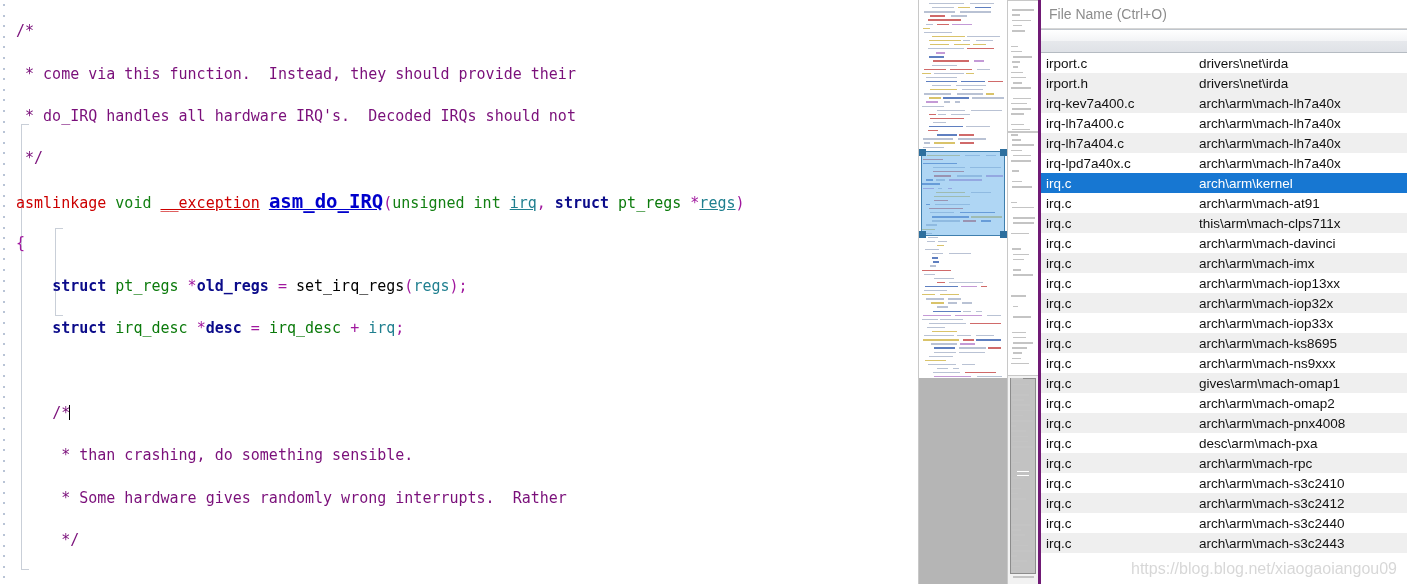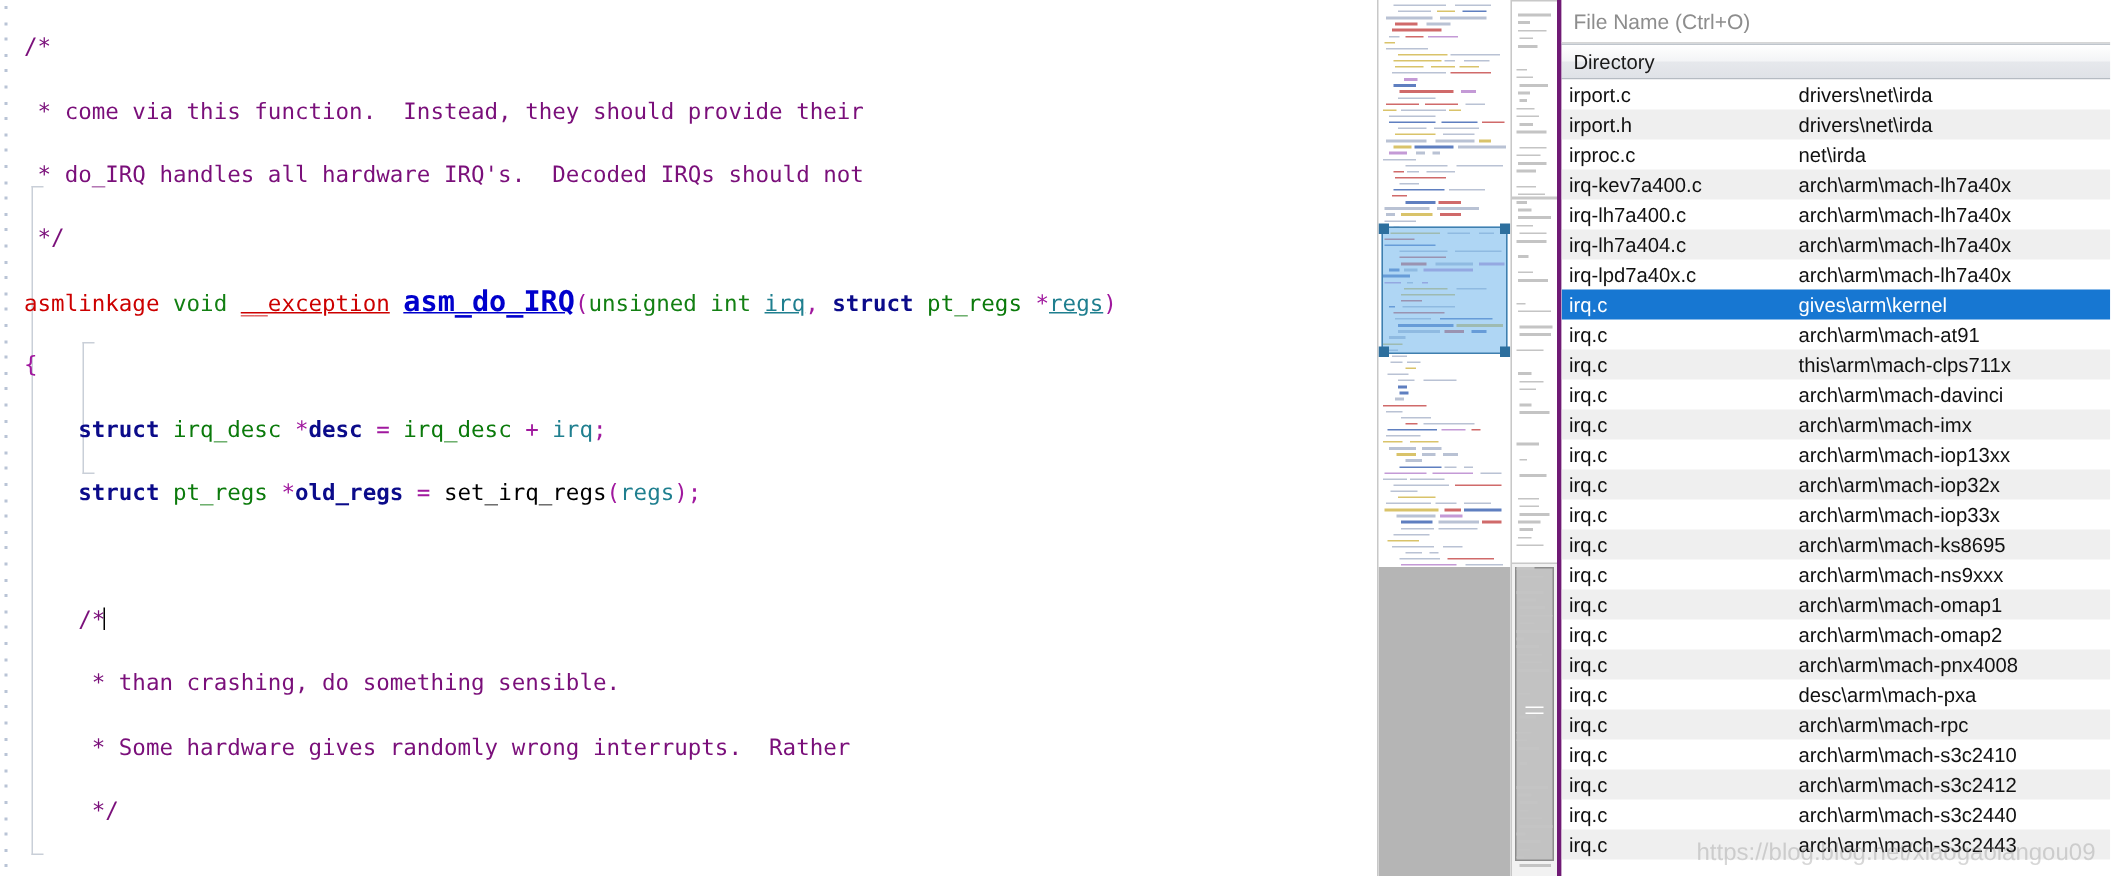--- a/index.html
+++ b/index.html
@@ -211,22 +211,22 @@
     <div class="fold-tick" style="left:55px;top:228px;"></div>
     <div class="fold-tick" style="left:55px;top:315px;"></div>
 
     <div class="code">
 <span class="ln"><span class="cm">/*</span></span>
 <span class="ln"><span class="cm"> * come via this function.  Instead, they should provide their</span></span>
 <span class="ln"><span class="cm"> * do_IRQ handles all hardware IRQ's.  Decoded IRQs should not</span></span>
 <span class="ln"><span class="cm"> */</span></span>
 <span class="ln"><span class="kw">asmlinkage</span> <span class="ty">void</span> <span class="kw und">__exception</span> <span class="fnbig und">asm_do_IRQ</span><span class="pn">(</span><span class="ty">unsigned</span> <span class="ty">int</span> <span class="varp und">irq</span><span class="pn">,</span> <span class="kw2">struct</span> <span class="tyd">pt_regs</span> <span class="pn">*</span><span class="varp und">regs</span><span class="pn">)</span></span>
 <span class="ln"><span class="pn">{</span></span>
+<span class="ln">    <span class="kw2">struct</span> <span class="tyd">pt_regs</span> <span class="pn">*</span><span class="var">old_regs</span> <span class="pn">=</span> set_irq_regs<span class="pn">(</span><span class="varp">regs</span><span class="pn">);</span></span>
 <span class="ln">    <span class="kw2">struct</span> <span class="tyd">irq_desc</span> <span class="pn">*</span><span class="var">desc</span> <span class="pn">=</span> <span class="tyd">irq_desc</span> <span class="pn">+</span> <span class="varp">irq</span><span class="pn">;</span></span>
-<span class="ln">    <span class="kw2">struct</span> <span class="tyd">pt_regs</span> <span class="pn">*</span><span class="var">old_regs</span> <span class="pn">=</span> set_irq_regs<span class="pn">(</span><span class="varp">regs</span><span class="pn">);</span></span>
 <span class="ln"> </span>
 <span class="ln">    <span class="cm">/*</span><span class="caret"></span></span>
 <span class="ln"><span class="cm">     * than crashing, do something sensible.</span></span>
 <span class="ln"><span class="cm">     * Some hardware gives randomly wrong interrupts.  Rather</span></span>
 <span class="ln"><span class="cm">     */</span></span>
 
 
 
 
 
@@ -598,55 +598,50 @@
       <div class="mini2-row" style="left: 5px; top: 576px; width: 21px;"></div>
     </div>
 
   <div class="filepanel">
 
     <div class="search-wrap">
       <input class="search-input" type="text" placeholder="File Name (Ctrl+O)" style="">
     </div>
 
     <div class="list-head">
-      <div class="hcell col-dir">Directory</div>
     </div>
 
     <div class="rows" id="filerows">
         <div class="row">
           <div class="c1">irport.c</div>
           <div class="c2">drivers\net\irda</div>
         </div>
         <div class="row alt">
           <div class="c1">irport.h</div>
           <div class="c2">drivers\net\irda</div>
         </div>
-        <div class="row">
-          <div class="c1">irproc.c</div>
-          <div class="c2">net\irda</div>
-        </div>
         <div class="row alt">
           <div class="c1">irq-kev7a400.c</div>
           <div class="c2">arch\arm\mach-lh7a40x</div>
         </div>
         <div class="row">
           <div class="c1">irq-lh7a400.c</div>
           <div class="c2">arch\arm\mach-lh7a40x</div>
         </div>
         <div class="row alt">
           <div class="c1">irq-lh7a404.c</div>
           <div class="c2">arch\arm\mach-lh7a40x</div>
         </div>
         <div class="row">
           <div class="c1">irq-lpd7a40x.c</div>
           <div class="c2">arch\arm\mach-lh7a40x</div>
         </div>
         <div class="row alt sel">
           <div class="c1">irq.c</div>
-          <div class="c2">gives\arm\kernel</div>
+          <div class="c2">arch\arm\kernel</div>
         </div>
         <div class="row">
           <div class="c1">irq.c</div>
           <div class="c2">arch\arm\mach-at91</div>
         </div>
         <div class="row alt">
           <div class="c1">irq.c</div>
           <div class="c2">this\arm\mach-clps711x</div>
         </div>
         <div class="row">
@@ -672,21 +667,21 @@
         <div class="row alt">
           <div class="c1">irq.c</div>
           <div class="c2">arch\arm\mach-ks8695</div>
         </div>
         <div class="row">
           <div class="c1">irq.c</div>
           <div class="c2">arch\arm\mach-ns9xxx</div>
         </div>
         <div class="row alt">
           <div class="c1">irq.c</div>
-          <div class="c2">arch\arm\mach-omap1</div>
+          <div class="c2">gives\arm\mach-omap1</div>
         </div>
         <div class="row">
           <div class="c1">irq.c</div>
           <div class="c2">arch\arm\mach-omap2</div>
         </div>
         <div class="row alt">
           <div class="c1">irq.c</div>
           <div class="c2">arch\arm\mach-pnx4008</div>
         </div>
         <div class="row">

